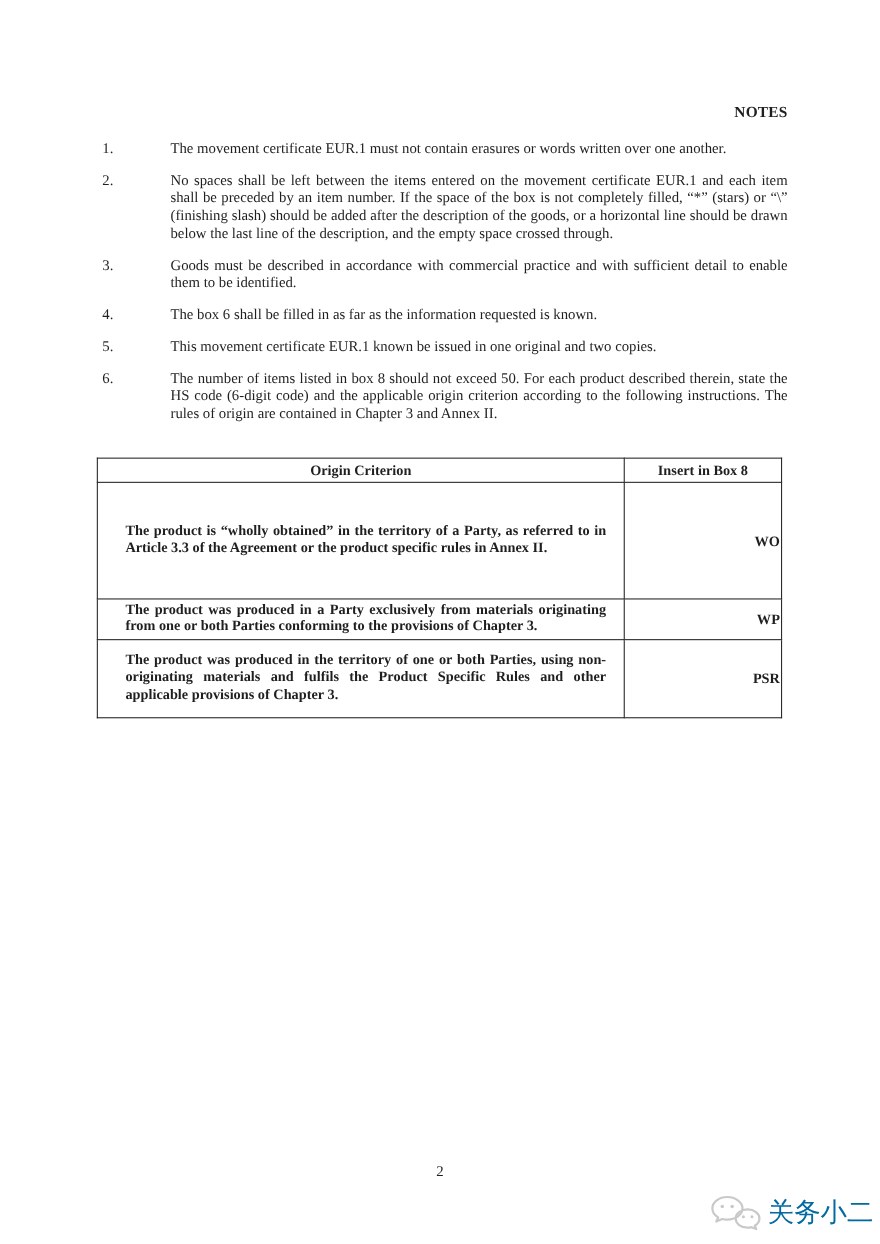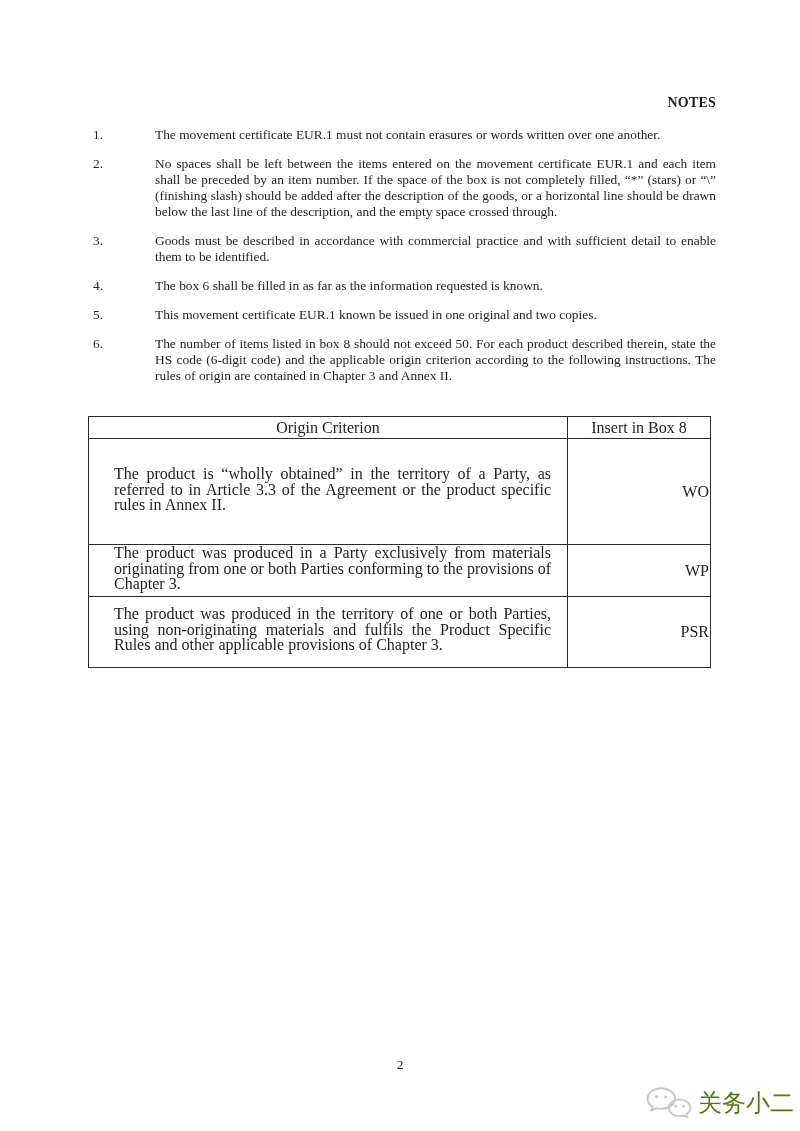--- a/index.html
+++ b/index.html
@@ -44,22 +44,22 @@
   .origin-table {
     border-collapse: collapse;
     table-layout: fixed;
     width: 622px;
     margin-left: -5px;
     margin-top: 32px;
   }
   .origin-table th,
   .origin-table td {
     border: 1px solid #2b2b2b;
-    font-weight: normal;
-    font-size: 16px;
+    font-weight: bold;
+    font-size: 13px;
     line-height: 15.5px;
     vertical-align: middle;
   }
   .origin-table th { height: 21px; text-align: center; padding: 0; }
   .origin-table td.criterion-cell {
     text-align: justify;
     padding: 0 16px 4px 25px;
   }
   .origin-table td.code-cell {
     text-align: right;
@@ -76,21 +76,21 @@
     text-align: center;
     font-size: 13.5px;
   }
   .watermark {
     position: absolute;
     right: 6px;
     top: 1086px;
     display: flex;
     align-items: center;
     gap: 5px;
-    color: #4d7c0f;
+    color: #0369a1;
     font-size: 24px;
     line-height: 1;
     font-family: "Liberation Sans", sans-serif;
     text-shadow: 0 1px 0 #ffffff;
     user-select: none;
   }
   .watermark svg { display: block; }
 </style>
 </head>
 <body>

